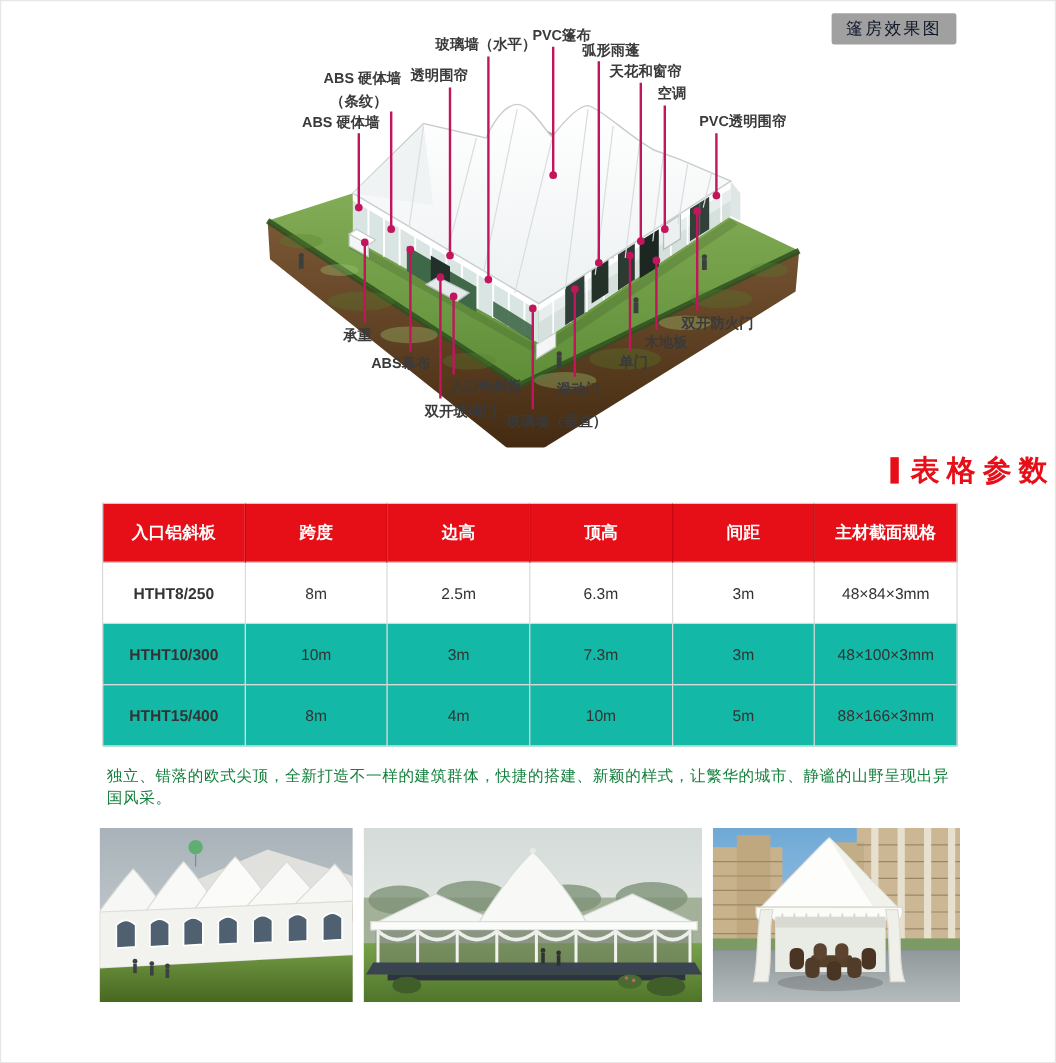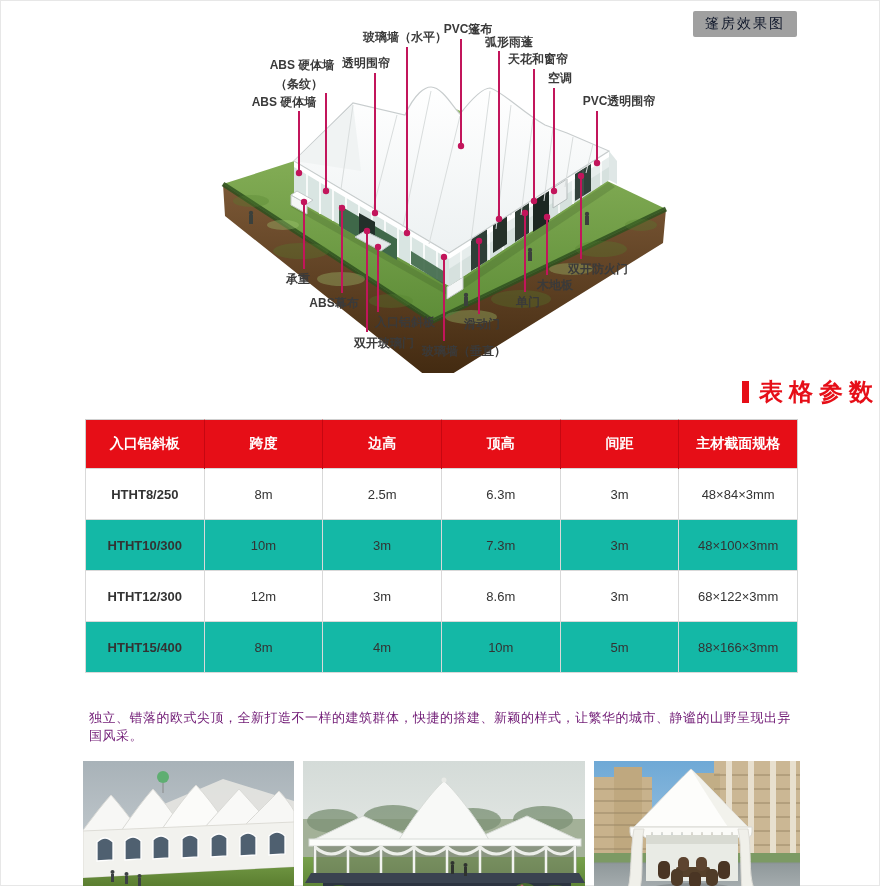--- a/index.html
+++ b/index.html
@@ -24,21 +24,21 @@
   table.spec th{background:#e60e17;color:#fff;font-size:14px;font-weight:bold;
                 height:46px;border-left:1px solid rgba(160,0,10,.45);}
   table.spec th:first-child{border-left:none;}
   table.spec td{height:48px;text-align:center;font-size:13px;color:#333;
                 border:1px solid #d9d9d9;background:#fff;}
   table.spec tr.alt td{background:#14b8a6;}
   table.spec td.model{font-weight:bold;margin-top:47px;}
   table.spec{border:1px solid #cfcfcf;}
 
   
-  .desc{margin:36px 84px 0 88px;font-size:13px;color:#701a75;letter-spacing:.5px;line-height:18px;}
+  .desc{margin:16px 84px 0 88px;font-size:13px;color:#15803d;letter-spacing:.5px;line-height:18px;}
 
   
   .photos{display:flex;margin:16px 0 0 82px;gap:9px;}
   .photos svg{display:block;}
 </style>
 </head>
 <body>
 
 <div class="page">
 
@@ -267,28 +267,20 @@
         <td>48×84×3mm</td>
       </tr>
       <tr class="alt">
         <td class="model">HTHT10/300</td>
         <td>10m</td>
         <td>3m</td>
         <td>7.3m</td>
         <td>3m</td>
         <td>48×100×3mm</td>
       </tr>
-      <tr>
-        <td class="model">HTHT12/300</td>
-        <td>12m</td>
-        <td>3m</td>
-        <td>8.6m</td>
-        <td>3m</td>
-        <td>68×122×3mm</td>
-      </tr>
       <tr class="alt">
         <td class="model">HTHT15/400</td>
         <td>8m</td>
         <td>4m</td>
         <td>10m</td>
         <td>5m</td>
         <td>88×166×3mm</td>
       </tr>
     </tbody>
   </table>

